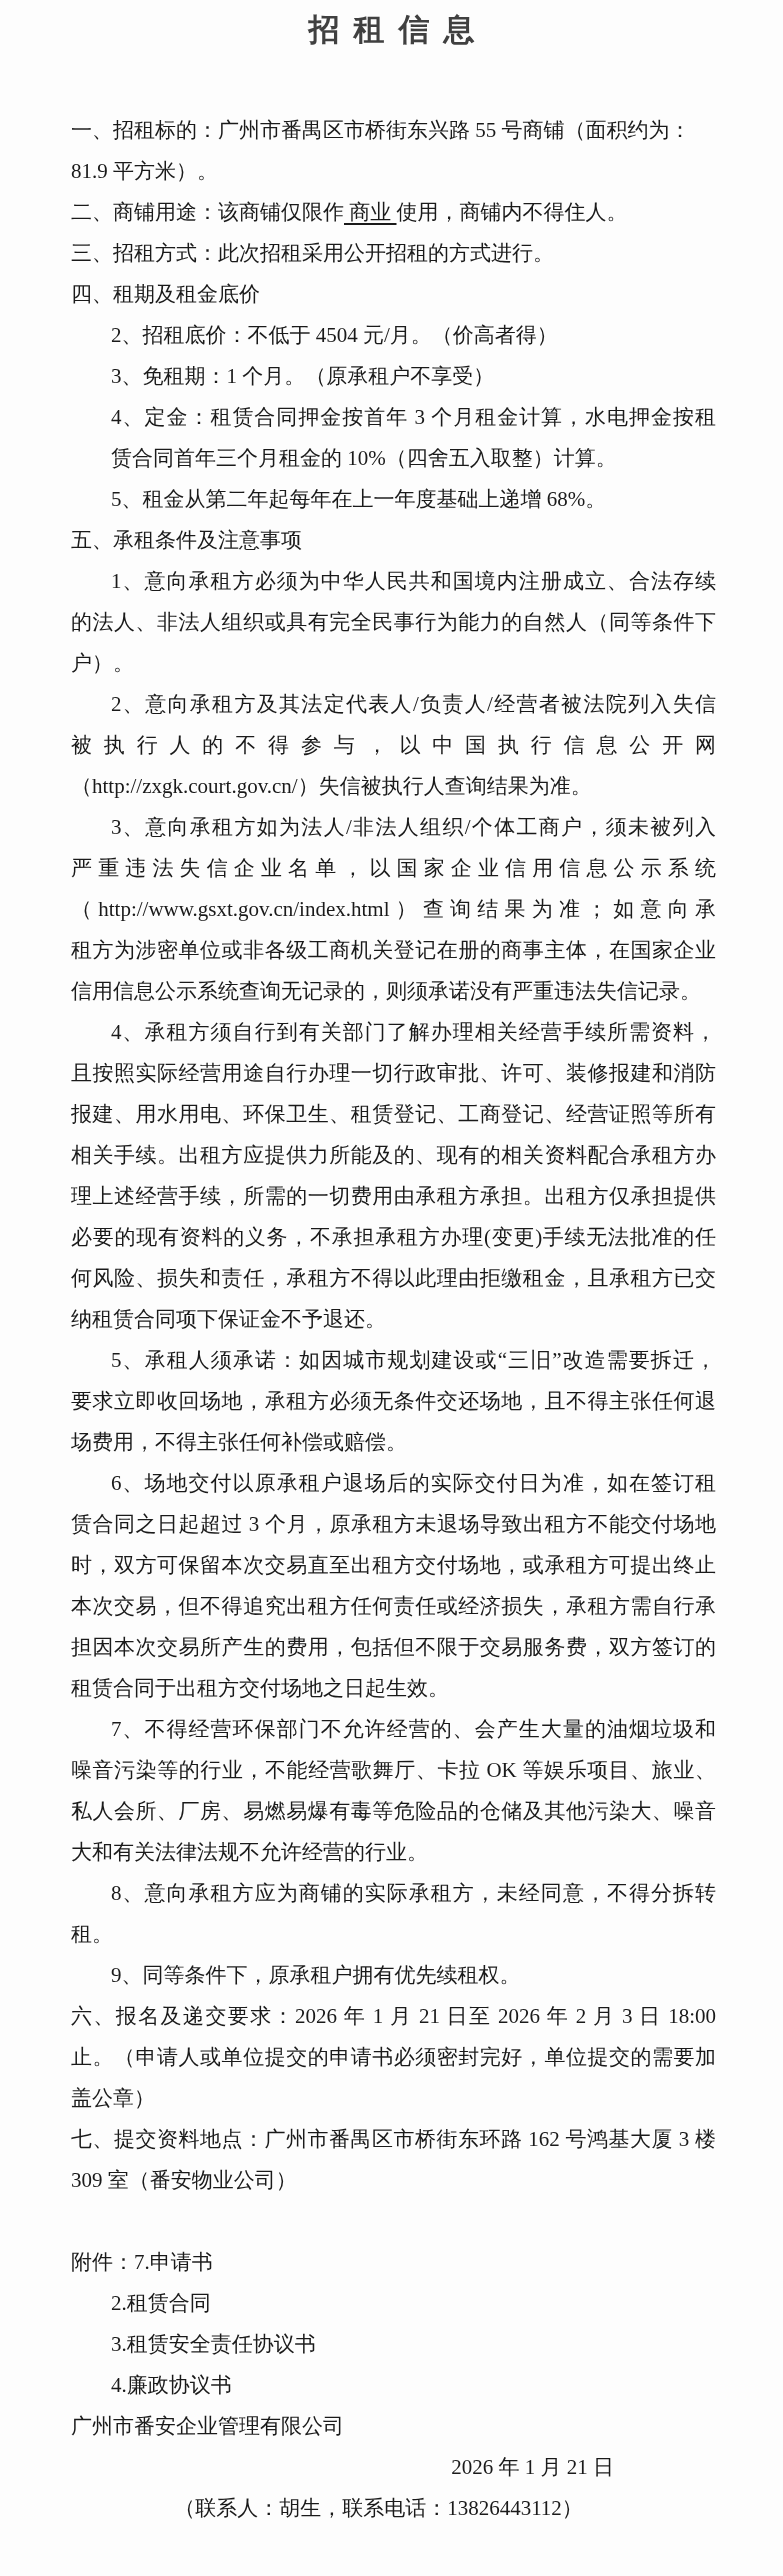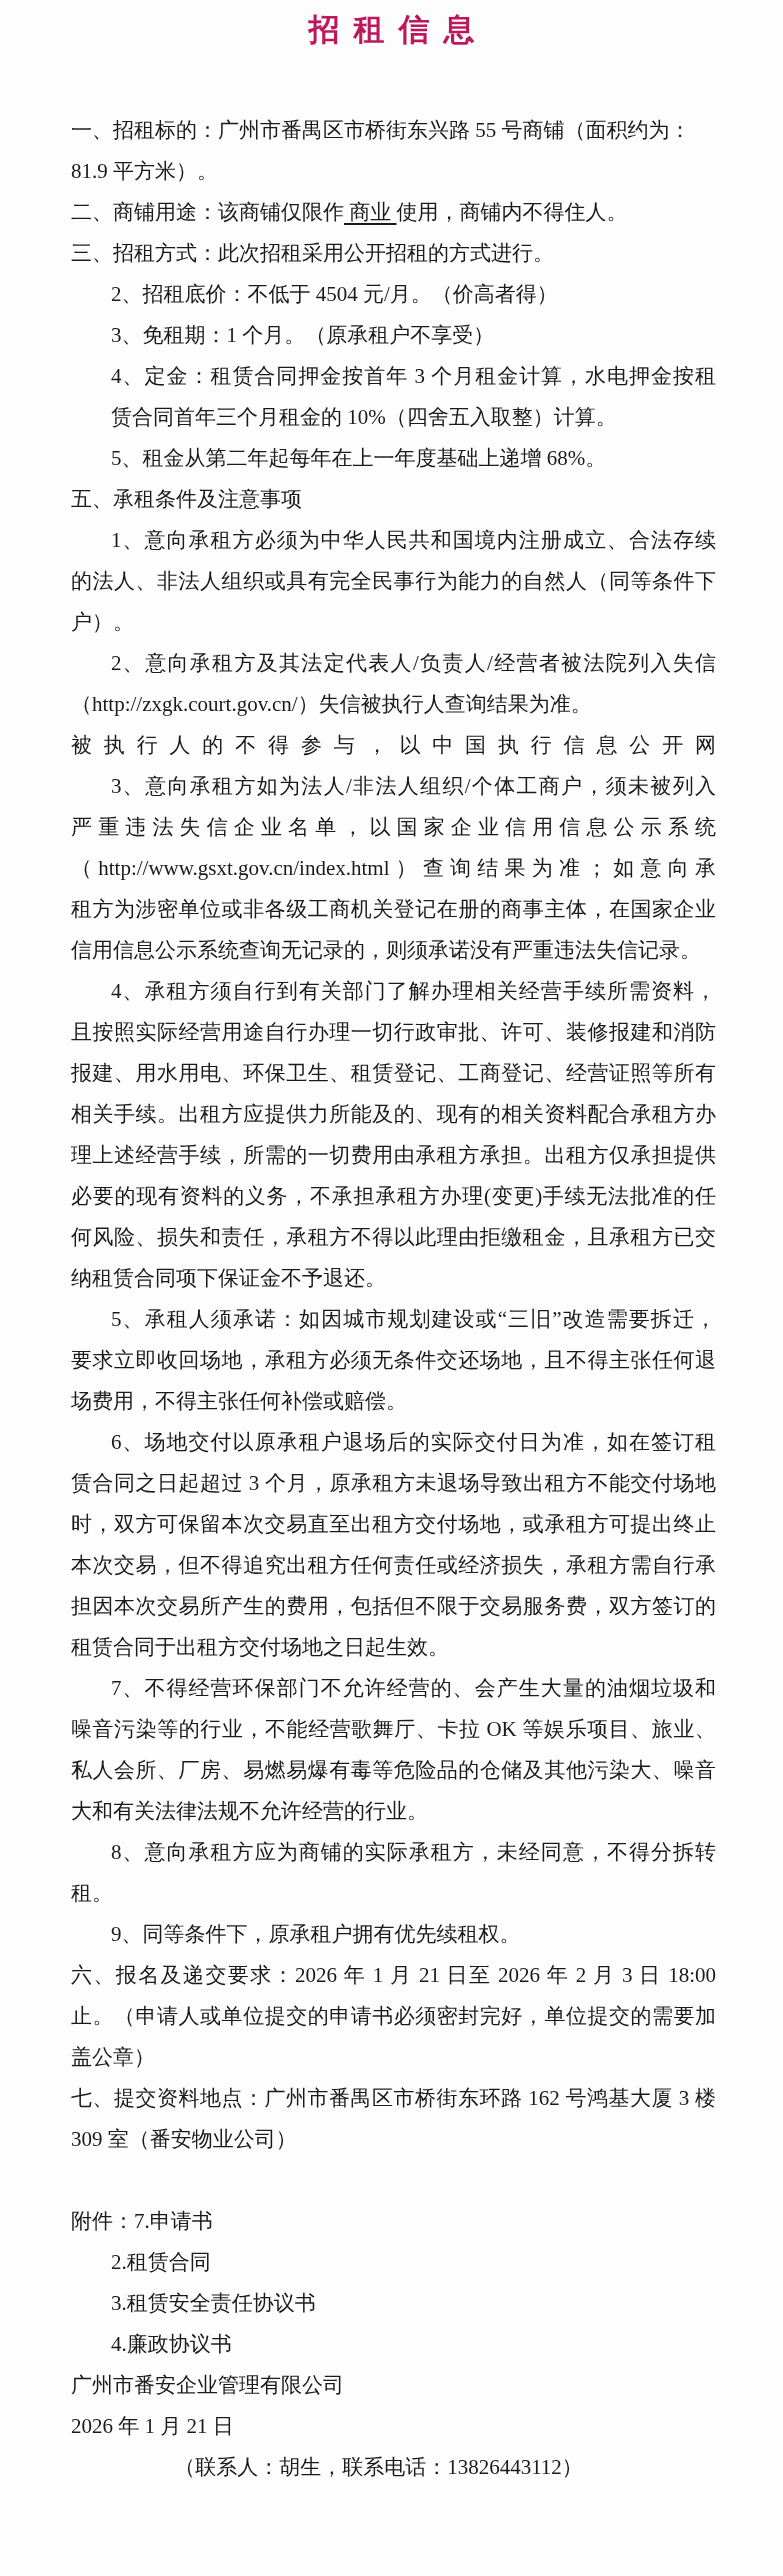--- a/index.html
+++ b/index.html
@@ -5,58 +5,59 @@
   html,body{margin:0;padding:0;}
   body{
     width:783px;height:2576px;overflow:hidden;
     background:#fdfdfd;color:#1a1a1a;
     font-family:"Liberation Serif","DejaVu Serif",serif;
   }
   .doc{width:783px;height:2576px;position:relative;}
   .doc-title{
     padding-top:8px;height:43px;line-height:43px;
     text-align:center;font-size:31px;font-weight:bold;
-    letter-spacing:0.45em;text-indent:0.45em;color:#be185d;
+    letter-spacing:0.45em;text-indent:0.45em;color:#404040;
   }
   .doc-body{
     padding:59px 67px 0 71px; 
   }
   .line{
     font-size:21px;line-height:41px;height:41px;
     overflow:hidden;text-align:left;
   }
   .line.ind{padding-left:40px;}
   .line.just{text-align:justify;text-align-last:justify;text-justify:inter-character;}
   .line .ul{text-decoration:underline;text-underline-offset:4px;}
   .line.company{text-align:left;padding-right:35px;}
-  .line.date{padding-right:102px;font-family:Liberation Serif, serif;}
+  .line.date{text-align:right;padding-right:102px;font-family:Liberation Serif, serif;}
   .line.contact{text-align:center;padding-right:30px;}
 </style>
 </head>
 <body>
 
 <div class="doc">
   <div class="doc-title">招租信息</div>
   <div class="doc-body">
       <div class="line">一、招租标的：广州市番禺区市桥街东兴路 55 号商铺（面积约为：</div>
       <div class="line">81.9 平方米）。</div>
       <div class="line"><span>二、商铺用途：该商铺仅限作</span><span class="ul"> 商业 </span><span>使用，商铺内不得住人。</span></div>
       <div class="line">三、招租方式：此次招租采用公开招租的方式进行。</div>
+      <div class="line">四、租期及租金底价</div>
       <div class="line ind">2、招租底价：不低于 4504 元/月。（价高者得）</div>
       <div class="line ind">3、免租期：1 个月。（原承租户不享受）</div>
       <div class="line ind just">4、定金：租赁合同押金按首年 3 个月租金计算，水电押金按租</div>
       <div class="line ind">赁合同首年三个月租金的 10%（四舍五入取整）计算。</div>
       <div class="line ind">5、租金从第二年起每年在上一年度基础上递增 68%。</div>
       <div class="line">五、承租条件及注意事项</div>
       <div class="line ind just">1、意向承租方必须为中华人民共和国境内注册成立、合法存续</div>
       <div class="line just">的法人、非法人组织或具有完全民事行为能力的自然人（同等条件下</div>
       <div class="line">户）。</div>
       <div class="line ind just">2、意向承租方及其法定代表人/负责人/经营者被法院列入失信</div>
+      <div class="line just">被执行人的不得参与，以中国执行信息公开网</div>
       <div class="line">（http://zxgk.court.gov.cn/）失信被执行人查询结果为准。</div>
-      <div class="line just">被执行人的不得参与，以中国执行信息公开网</div>
       <div class="line ind just">3、意向承租方如为法人/非法人组织/个体工商户，须未被列入</div>
       <div class="line just">严重违法失信企业名单，以国家企业信用信息公示系统</div>
       <div class="line just">（http://www.gsxt.gov.cn/index.html）查询结果为准；如意向承</div>
       <div class="line just">租方为涉密单位或非各级工商机关登记在册的商事主体，在国家企业</div>
       <div class="line">信用信息公示系统查询无记录的，则须承诺没有严重违法失信记录。</div>
       <div class="line ind just">4、承租方须自行到有关部门了解办理相关经营手续所需资料，</div>
       <div class="line just">且按照实际经营用途自行办理一切行政审批、许可、装修报建和消防</div>
       <div class="line just">报建、用水用电、环保卫生、租赁登记、工商登记、经营证照等所有</div>
       <div class="line just">相关手续。出租方应提供力所能及的、现有的相关资料配合承租方办</div>
       <div class="line just">理上述经营手续，所需的一切费用由承租方承担。出租方仅承担提供</div>

